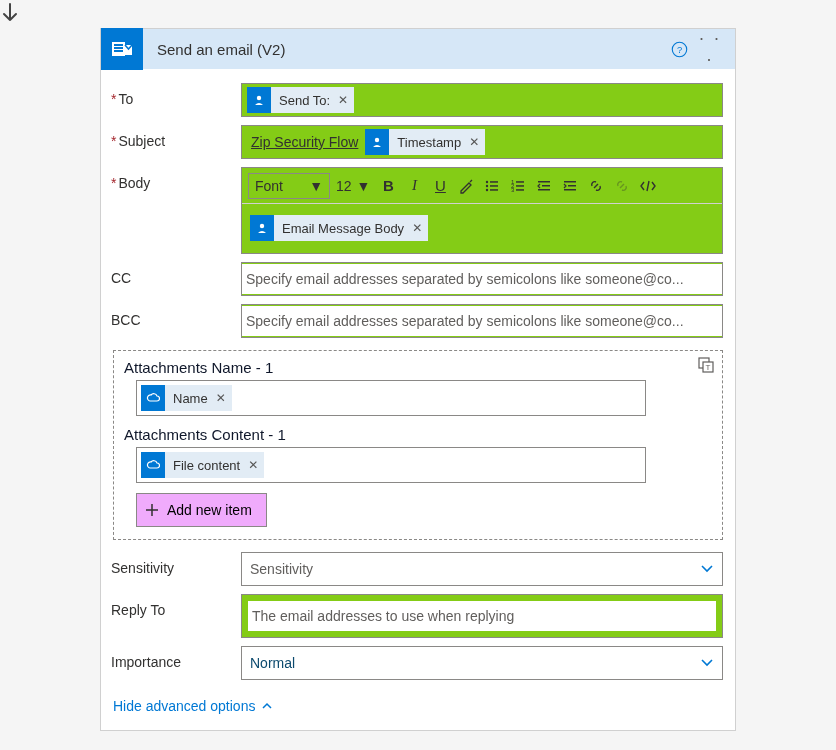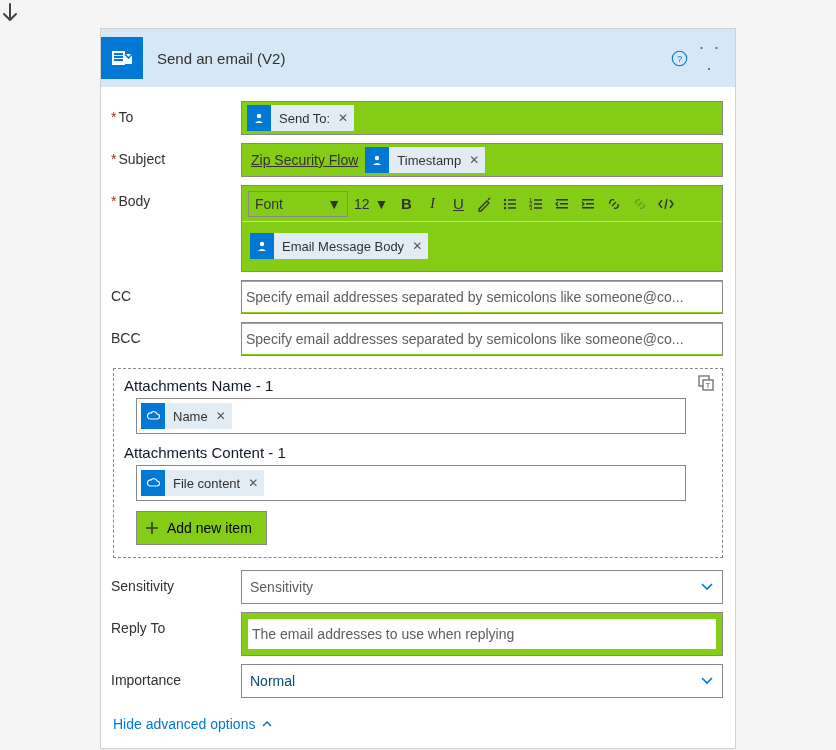--- a/index.html
+++ b/index.html
@@ -22,21 +22,21 @@
   .main-card {
     width: 636px;
     margin: 0 auto;
     background: #fff;
     border: 1px solid #d0d0d0;
   }
   .card-header {
     background: #d6e7f7;
     display: flex;
     align-items: center;
-    height: 58px;
+    height: 40px;
     padding: 0 12px 0 0;
   }
   .card-header .logo {
     width: 42px; height: 42px;
     background: #0078d4;
     display:flex; align-items:center; justify-content:center;
     color:#fff;
   }
   .card-header .title {
     flex: 1;
@@ -117,21 +117,21 @@
     display:flex;
     align-items:center;
     height: 36px;
     padding: 0 6px;
     border-bottom: 1px solid #d0d0d0;
     gap:2px;
   }
   .font-select {
     border:1px solid #8a8886;
     height:26px;
-    width:100px;
+    width:82px;
     padding:0 6px;
     display:flex;
     align-items:center;
     justify-content:space-between;
     font-size:14px;
     cursor:pointer;
   }
   .size-select {
     height:26px;
     display:flex; align-items:center;
@@ -164,38 +164,38 @@
     font-size: 15px;
     color:#0f172a;
     margin-bottom:4px;
   }
   .att-field {
     border:1px solid #8a8886;
     padding:4px;
     margin-bottom:10px;
     min-height:36px;
     margin-left: 12px;
-    width: 550px;
+    width: 510px;
     display:flex;
     align-items:center;
   }
   .att-icon-top {
     position:absolute;
     top:6px; right:8px;
     color:#605e5c;
     cursor:pointer;
   }
   .add-item-btn {
     border:1px solid #8a8886;
     height:34px;
     padding: 0 14px 0 8px;
     display:inline-flex;
     align-items:center;
     gap:8px;
-    background:#84cc16;
+    background:#f0abfc;
     cursor:pointer;
     margin-left:12px;
     font-size:14px;
   }
   .dropdown-field {
     flex:1;
     border:1px solid #8a8886;
     height:34px;
     display:flex;
     align-items:center;

